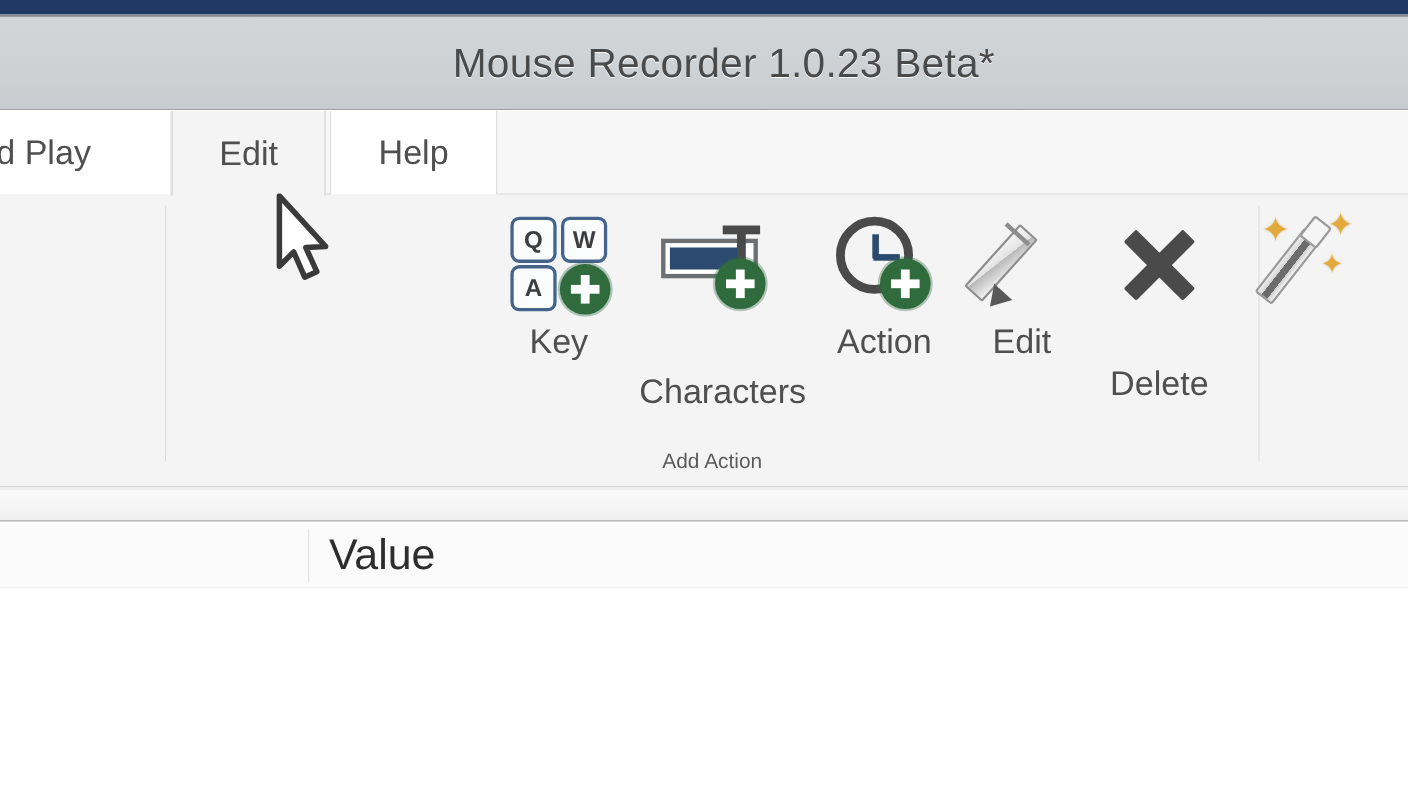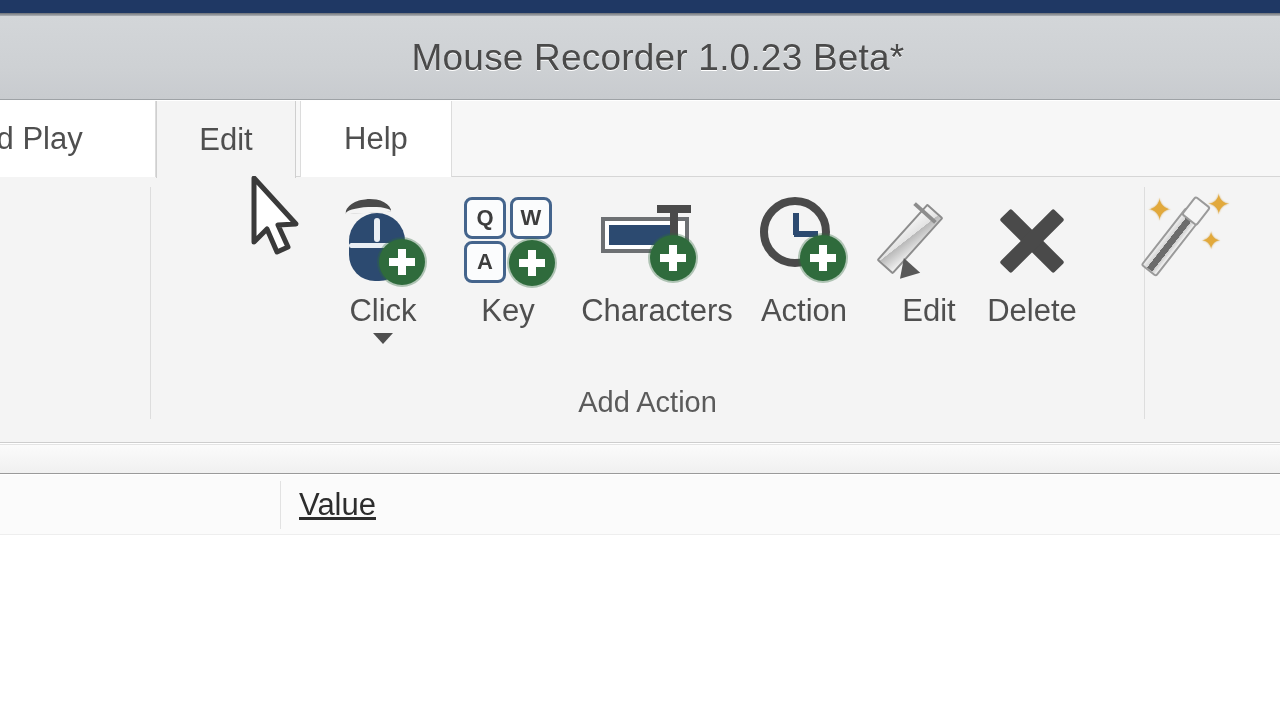--- a/index.html
+++ b/index.html
@@ -71,22 +71,22 @@
   }
   #sep-a { left:150px; }
   #sep-b { left:1144px; }
 
   
   .grp-stop { position:absolute; left:0px; top:0px; width:150px; height:250px; }
 
   
   .grp-add { position:absolute; left:151px; top:0px; width:993px; height:266px; }
   .grp-add .group-label {
-    position:absolute; left:0; bottom:24px; width:100%;
-    text-align:center; font-size:29px; color:#5b5b5b;
+    position:absolute; left:0; bottom:12px; width:100%;
+    text-align:center; font-size:19px; color:#5b5b5b;
   }
 
   
   .grp-filters { position:absolute; left:1145px; top:0px; width:135px; height:250px; }
 
   
   .rbtn {
     position:absolute; top:14px;
     display:flex; flex-direction:column; align-items:center;
     width:130px;
@@ -101,24 +101,24 @@
   .rbtn .caret {
     margin-top:4px; width:0; height:0;
     border-left:10px solid transparent;
     border-right:10px solid transparent;
     border-top:11px solid #4f4f4f;
   }
 
   #btn-stop       { left:10px;  }
   #btn-click      { left:167px; }
   #btn-key        { left:292px; }
-  #btn-characters { left:420px; width:172px;}
+  #btn-characters { left:420px; width:172px;gap:45px;}
   #btn-sleep      { left:588px; }
   #btn-edit       { left:713px; }
-  #btn-delete     { left:814px; width:134px;}
+  #btn-delete     { left:836px; width:134px;gap:38px;}
   #btn-optimize   { left:960px; width:160px;}
 
   
   .stop-square {
     width:70px; height:70px; background:#666a6c;
     border:1px solid #5a5e60;
     box-shadow:2px 2px 0 rgba(90,94,96,.45);
   }
 
   .mouse-ico { position:relative; width:96px; height:96px; }
@@ -246,23 +246,22 @@
     position:absolute; left:0; top:475px; width:1280px; height:245px;
     background:#fbfbfb;
   }
   .lv-header {
     position:absolute; left:0; top:0; width:1280px; height:60px;
     background:#fbfbfb; border-bottom:1px solid #eeeeee;
   }
   .lv-col {
     position:absolute; top:0; height:60px;
     display:flex; align-items:center;
-    font-size:31px; color:#2d2d2d;
+    font-size:39px; color:#2d2d2d;
     padding-left:18px;
-    text-decoration:underline;
   }
   .lv-col-sep {
     position:absolute; top:6px; width:1px; height:48px; background:#e2e2e2;
   }
   #lv-col-value { left:281px; }
   #lv-sep-value { left:280px; }
   .lv-body {
     position:absolute; left:0; top:60px; width:1280px; height:185px;
     background:#ffffff;
   }
@@ -298,33 +297,20 @@
   </div>
 
   <div class="ribbon">
 
     <div class="sep" id="sep-a"></div>
     <div class="sep" id="sep-b"></div>
 
 
     <div class="grp-add">
 
-      <div class="rbtn" id="btn-click">
-        <div class="icon">
-          <div class="mouse-ico">
-            <div class="mouse-cord"></div>
-            <div class="mouse-body"></div>
-            <div class="mouse-split"></div>
-            <div class="mouse-wheel"></div>
-            <div class="plus-badge" style="left:44px; top:48px;"></div>
-          </div>
-        </div>
-        <div class="rlabel">Click</div>
-        <div class="caret"></div>
-      </div>
 
       <div class="rbtn" id="btn-key">
         <div class="icon">
           <div class="keys-ico">
             <div class="kcap" id="kq">Q</div>
             <div class="kcap" id="kw">W</div>
             <div class="kcap" id="ka">A</div>
             <div class="plus-badge" style="left:49px; top:49px;"></div>
           </div>
         </div>

